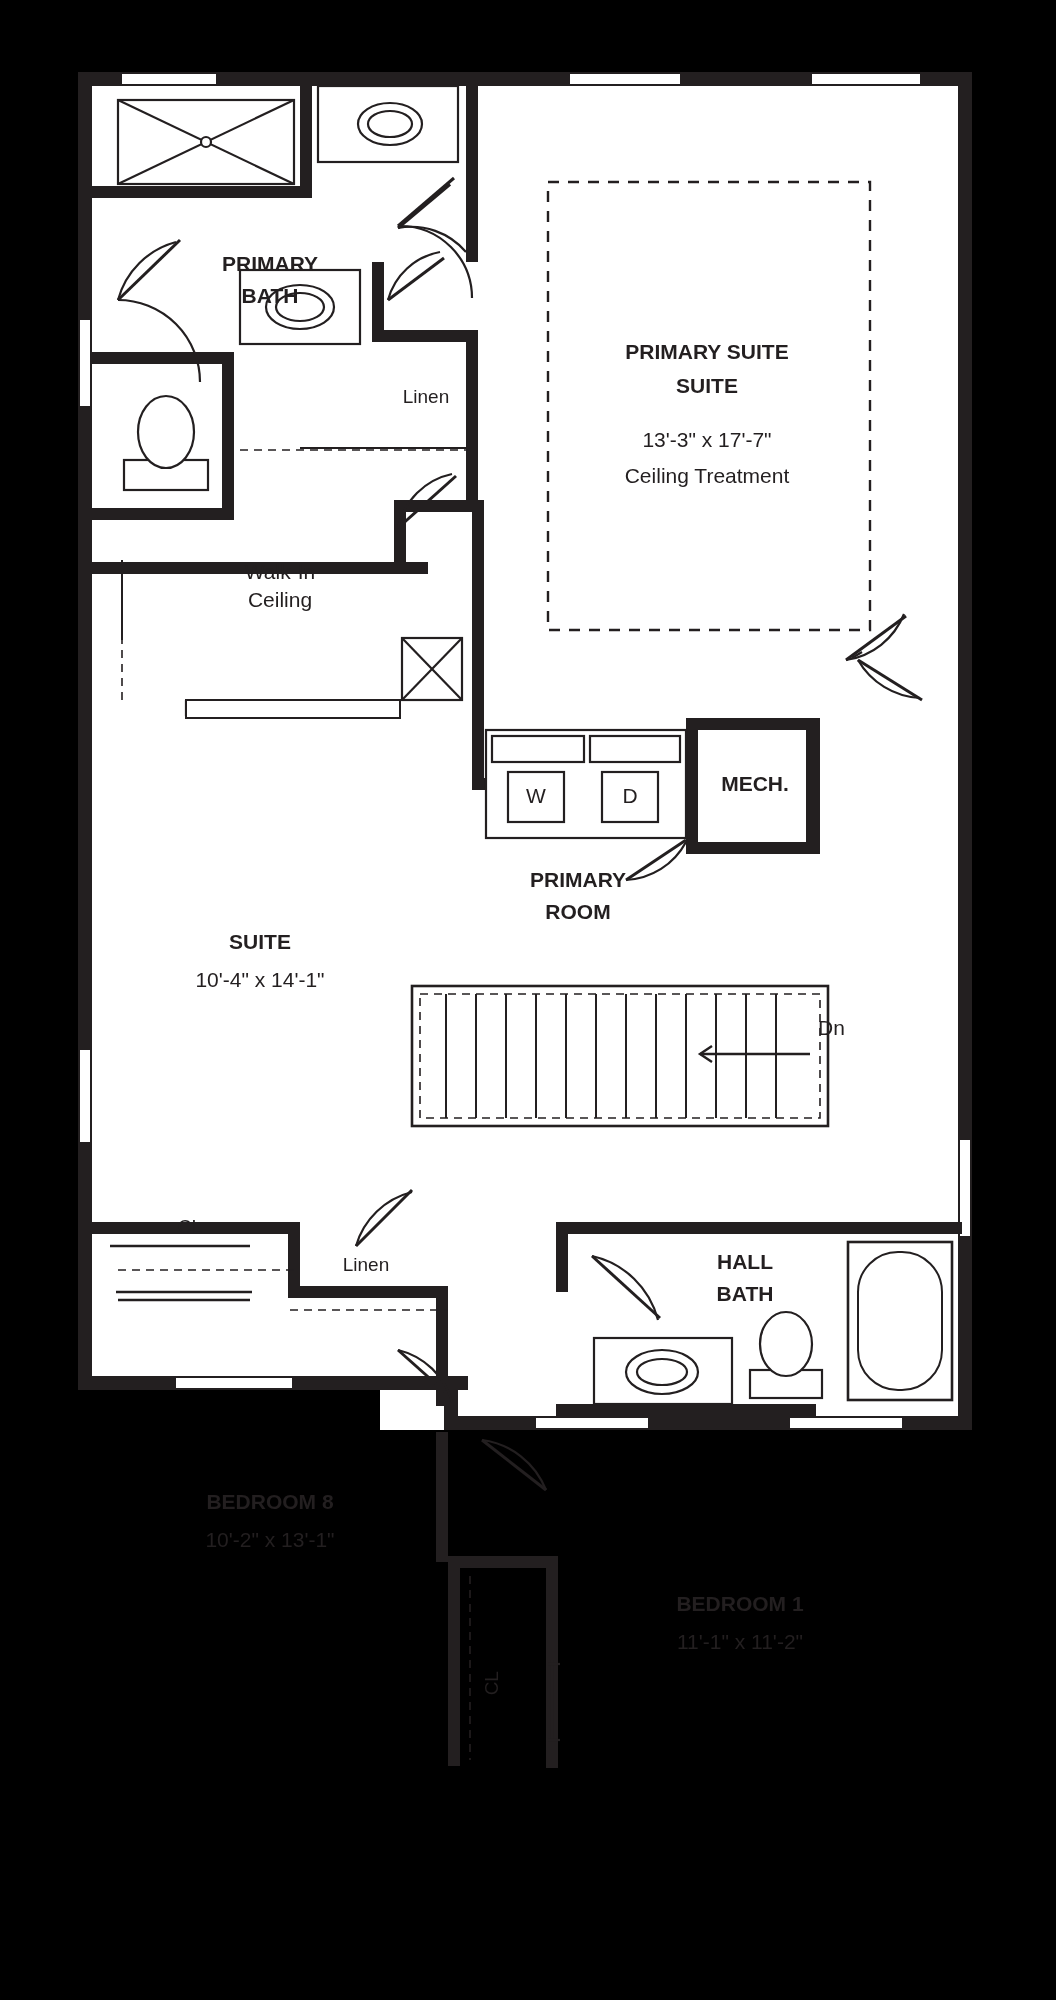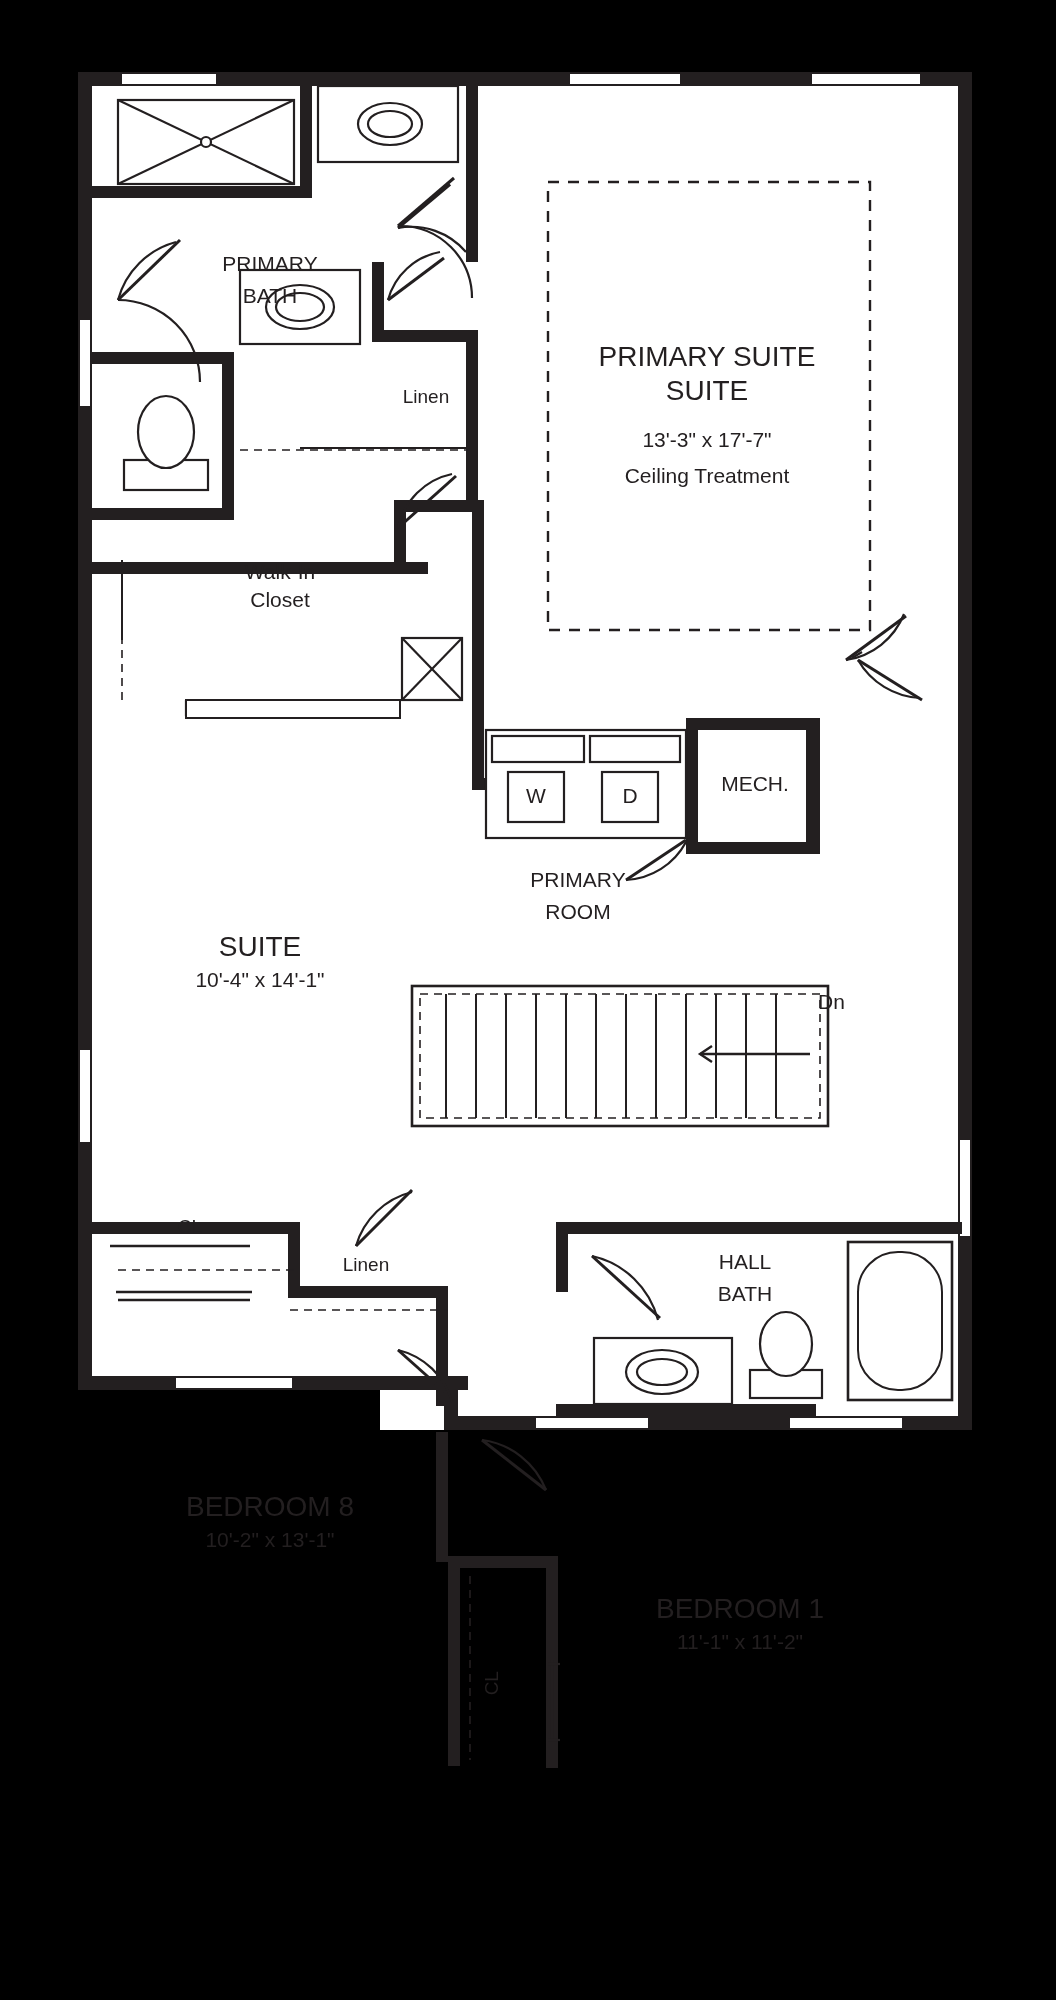--- a/index.html
+++ b/index.html
@@ -6,22 +6,22 @@
   body{width:1056px;height:2000px;overflow:hidden;font-family:"Liberation Sans",sans-serif;}
   #plan{position:relative;width:1056px;height:2000px;background:#000;}
 
   
   .floor{position:absolute;background:#fff;}
 
   
   .wall{position:absolute;background:#231f20;}
 
   .label{position:absolute;color:#231f20;text-align:center;line-height:1.18;white-space:nowrap;}
-  .rm-name{font-weight:normal;}
-  .big{font-size:28px;text-align:center;}
+  .rm-name{font-weight:bold;}
+  .big{font-size:21px;text-align:center;}
   .mid{font-size:21px;}
   .small{font-size:19px;}
   .vert{transform:rotate(-90deg);transform-origin:center center;}
 
   svg.ov{position:absolute;left:0;top:0;width:1056px;height:2000px;pointer-events:none;}
 </style>
 </head>
 <body>
 
 <div id="plan">
@@ -254,36 +254,36 @@
 
   <div class="label rm-name big" style="left:582px;top:340px;width:250px;">PRIMARY SUITE</div>
   <div class="label mid" style="left:582px;top:428px;width:250px;">13'-3" x 17'-7"</div>
   <div class="label mid" style="left:572px;top:464px;width:270px;">Ceiling Treatment</div>
   <div class="label rm-name big" style="left:582px;top:374px;width:250px;">SUITE</div>
 
   <div class="label rm-name mid" style="left:170px;top:252px;width:200px;">PRIMARY</div>
   <div class="label rm-name mid" style="left:170px;top:284px;width:200px;">BATH</div>
 
   <div class="label mid" style="left:200px;top:560px;width:160px;">Walk-In</div>
-  <div class="label mid" style="left:200px;top:588px;width:160px;">Closet</div>
+  <div class="label mid" style="left:200px;top:588px;width:160px;">Ceiling</div>
 
   <div class="label small" style="left:378px;top:386px;width:96px;">Linen</div>
 
   <div class="label rm-name big" style="left:170px;top:930px;width:180px;">SUITE</div>
   <div class="label mid" style="left:160px;top:968px;width:200px;">10'-4" x 14'-1"</div>
 
   <div class="label rm-name mid" style="left:478px;top:868px;width:200px;">PRIMARY</div>
   <div class="label rm-name mid" style="left:478px;top:900px;width:200px;">ROOM</div>
 
   <div class="label mid" style="left:508px;top:784px;width:56px;">W</div>
   <div class="label mid" style="left:602px;top:784px;width:56px;">D</div>
 
   <div class="label rm-name mid" style="left:700px;top:772px;width:110px;">MECH.</div>
 
-  <div class="label mid" style="left:818px;top:990px;width:50px;text-align:left;">Dn</div>
+  <div class="label mid" style="left:818px;top:1016px;width:50px;text-align:left;">Dn</div>
 
   <div class="label small" style="left:160px;top:1216px;width:60px;">CL</div>
   <div class="label small" style="left:306px;top:1254px;width:120px;">Linen</div>
 
   <div class="label rm-name mid" style="left:660px;top:1250px;width:170px;text-align:center;">HALL</div>
   <div class="label rm-name mid" style="left:660px;top:1282px;width:170px;">BATH</div>
 
   <div class="label rm-name big" style="left:140px;top:1490px;width:260px;">BEDROOM 8</div>
   <div class="label mid" style="left:140px;top:1528px;width:260px;">10'-2" x 13'-1"</div>
 

